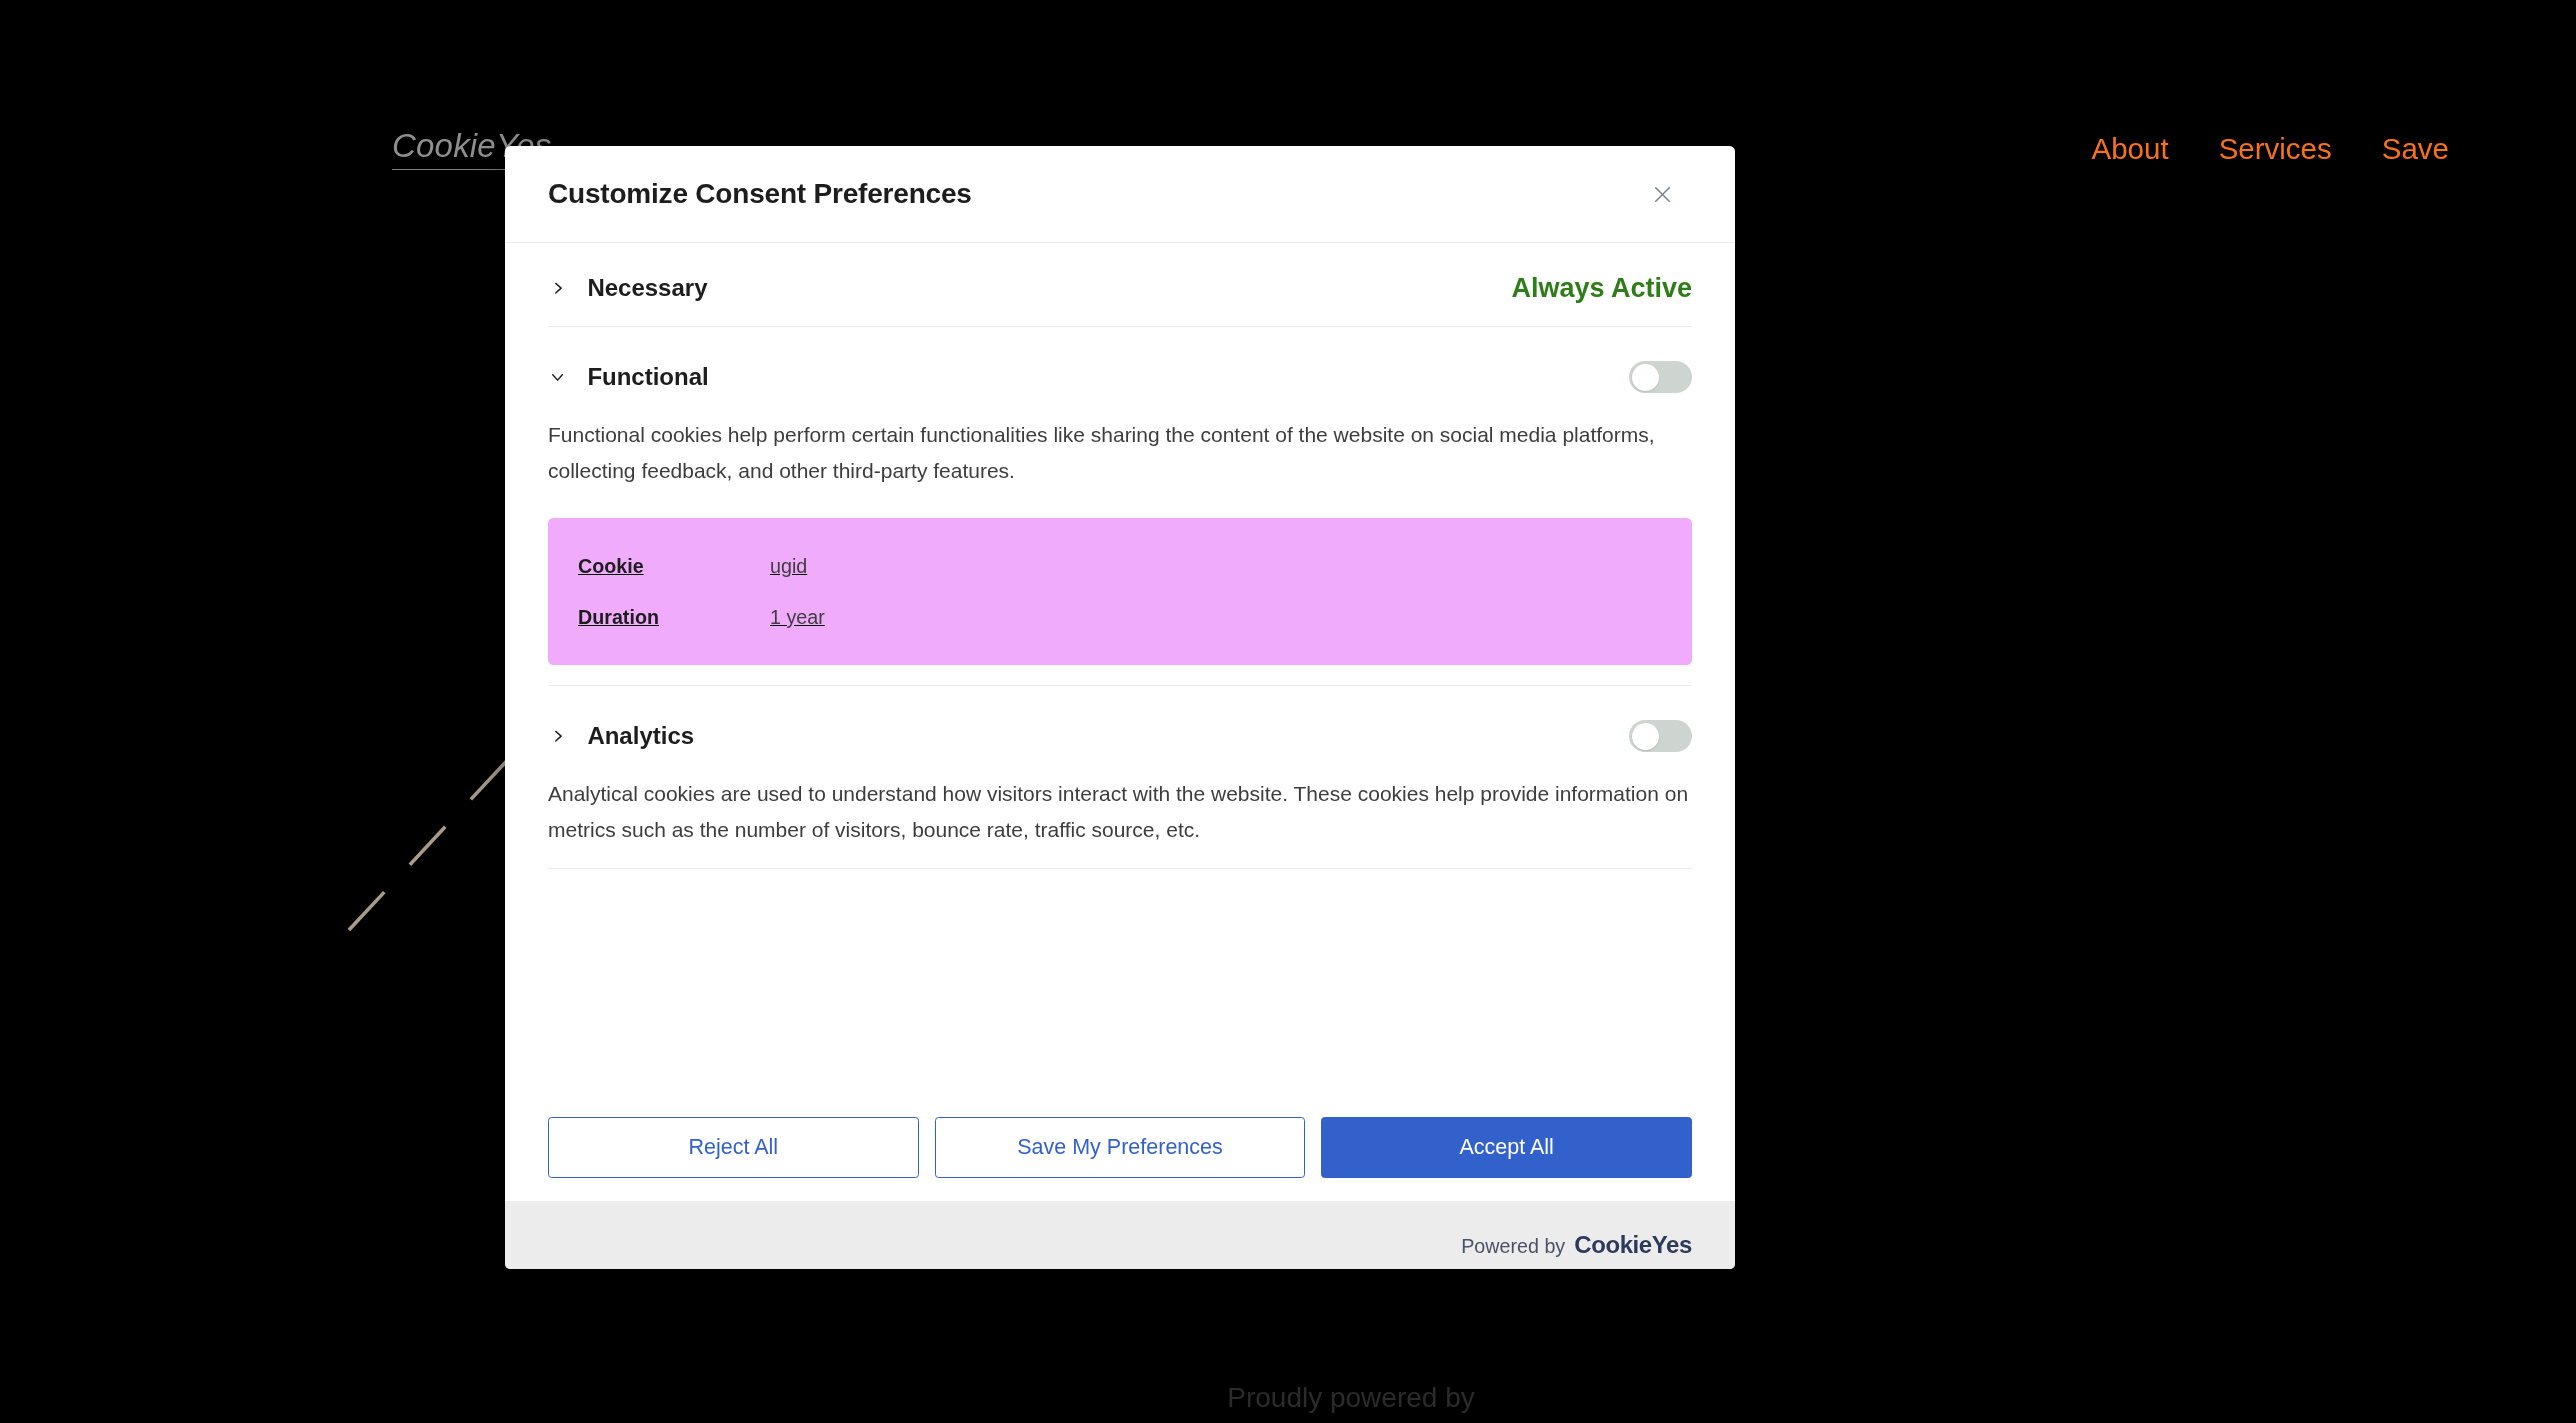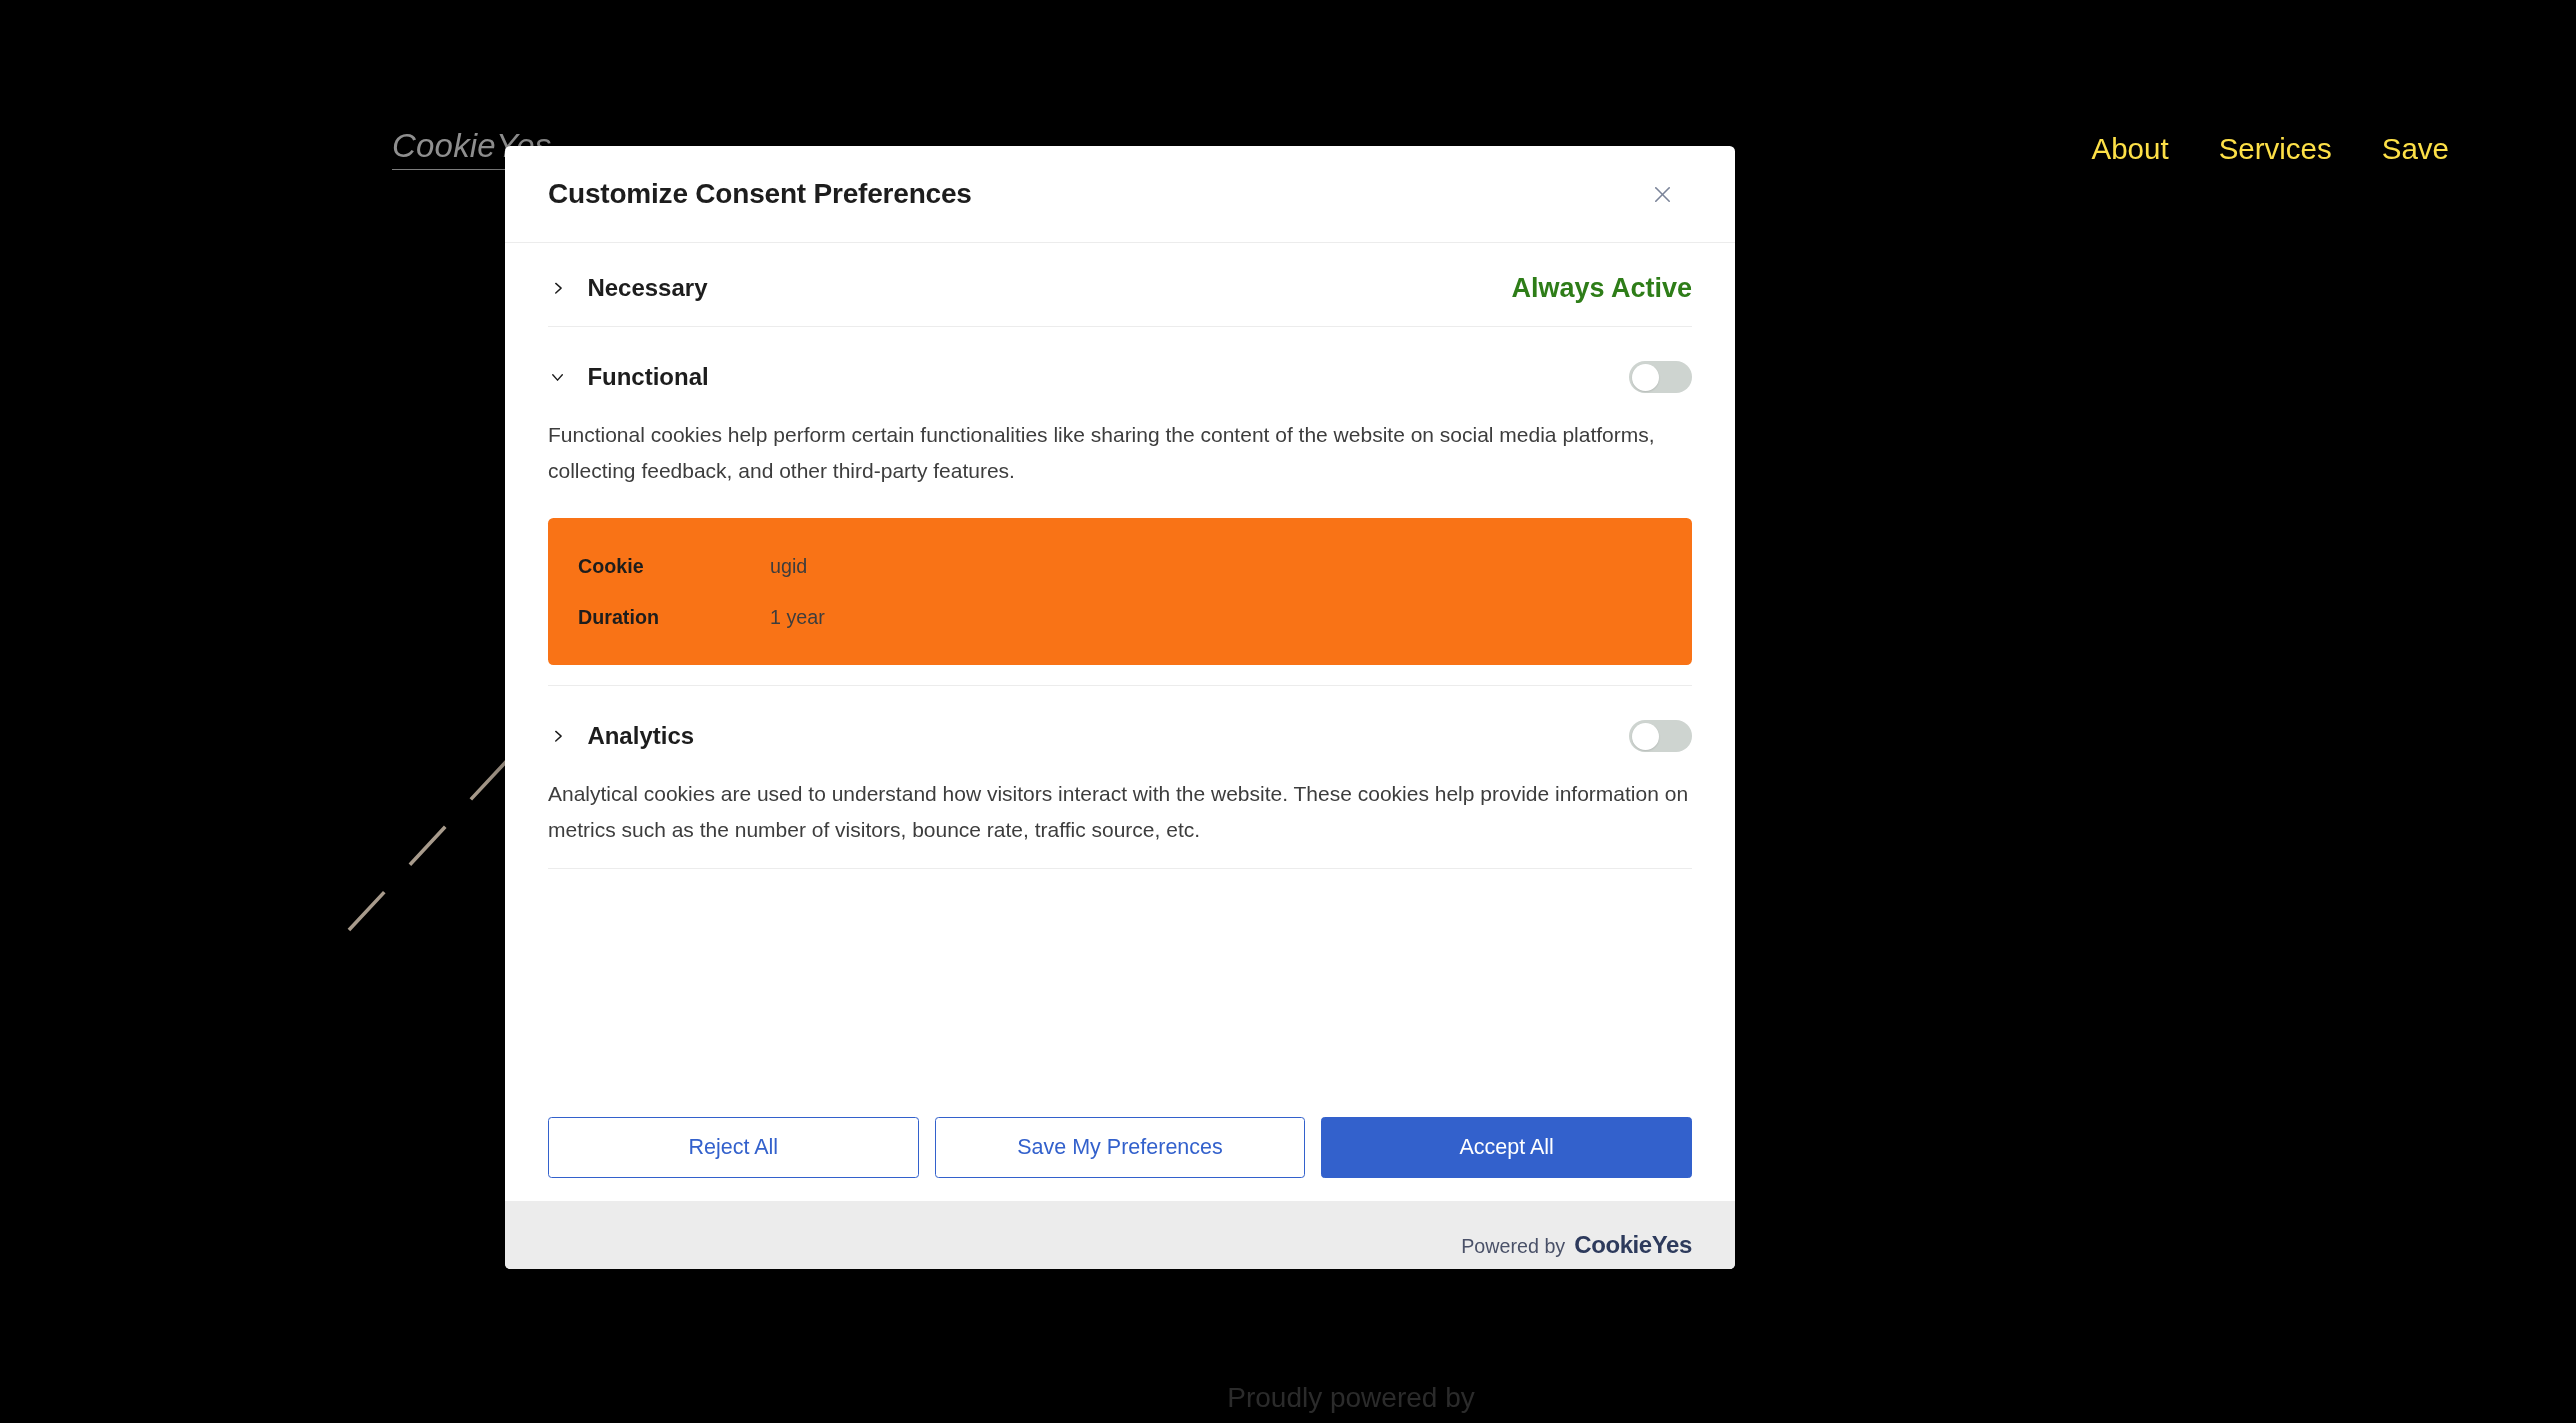--- a/index.html
+++ b/index.html
@@ -43,21 +43,21 @@
     padding-bottom: 3.6px;
     line-height: 1.15;
   }
   .site-nav {
     position: absolute;
     right: 127px;
     top: 132px;
     display: flex;
     gap: 50px;
     font-size: 29.5px;
-    color: #fde047;
+    color: #f97316;
     margin-left: 40px;
   }
   .site-nav span { white-space: nowrap; }
 
   .decor-dashes {
     position: absolute;
     left: 340px;
     top: 653px;
     width: 268px;
     height: 286px;
@@ -206,23 +206,24 @@
   .group-desc {
     margin-top: 21.5px;
     font-size: 21px;
     line-height: 1.72;
     color: #3d3d3d;
     max-width: 1367px;
   }
 
   .cookie-card {
     margin-top: 29px;
-    background: #f97316;
+    background: #f0abfc;
     border-radius: 5.4px;
     padding: 27px 30px 29px 30px;
+    text-decoration: underline;
   }
   .cookie-row {
     display: flex;
     align-items: flex-start;
     padding: 7.2px 0 14.3px 0;
   }
   .cookie-row:last-child { padding-bottom: 3.6px; }
   .cookie-key {
     flex: 0 0 192px;
     font-size: 19.7px;

